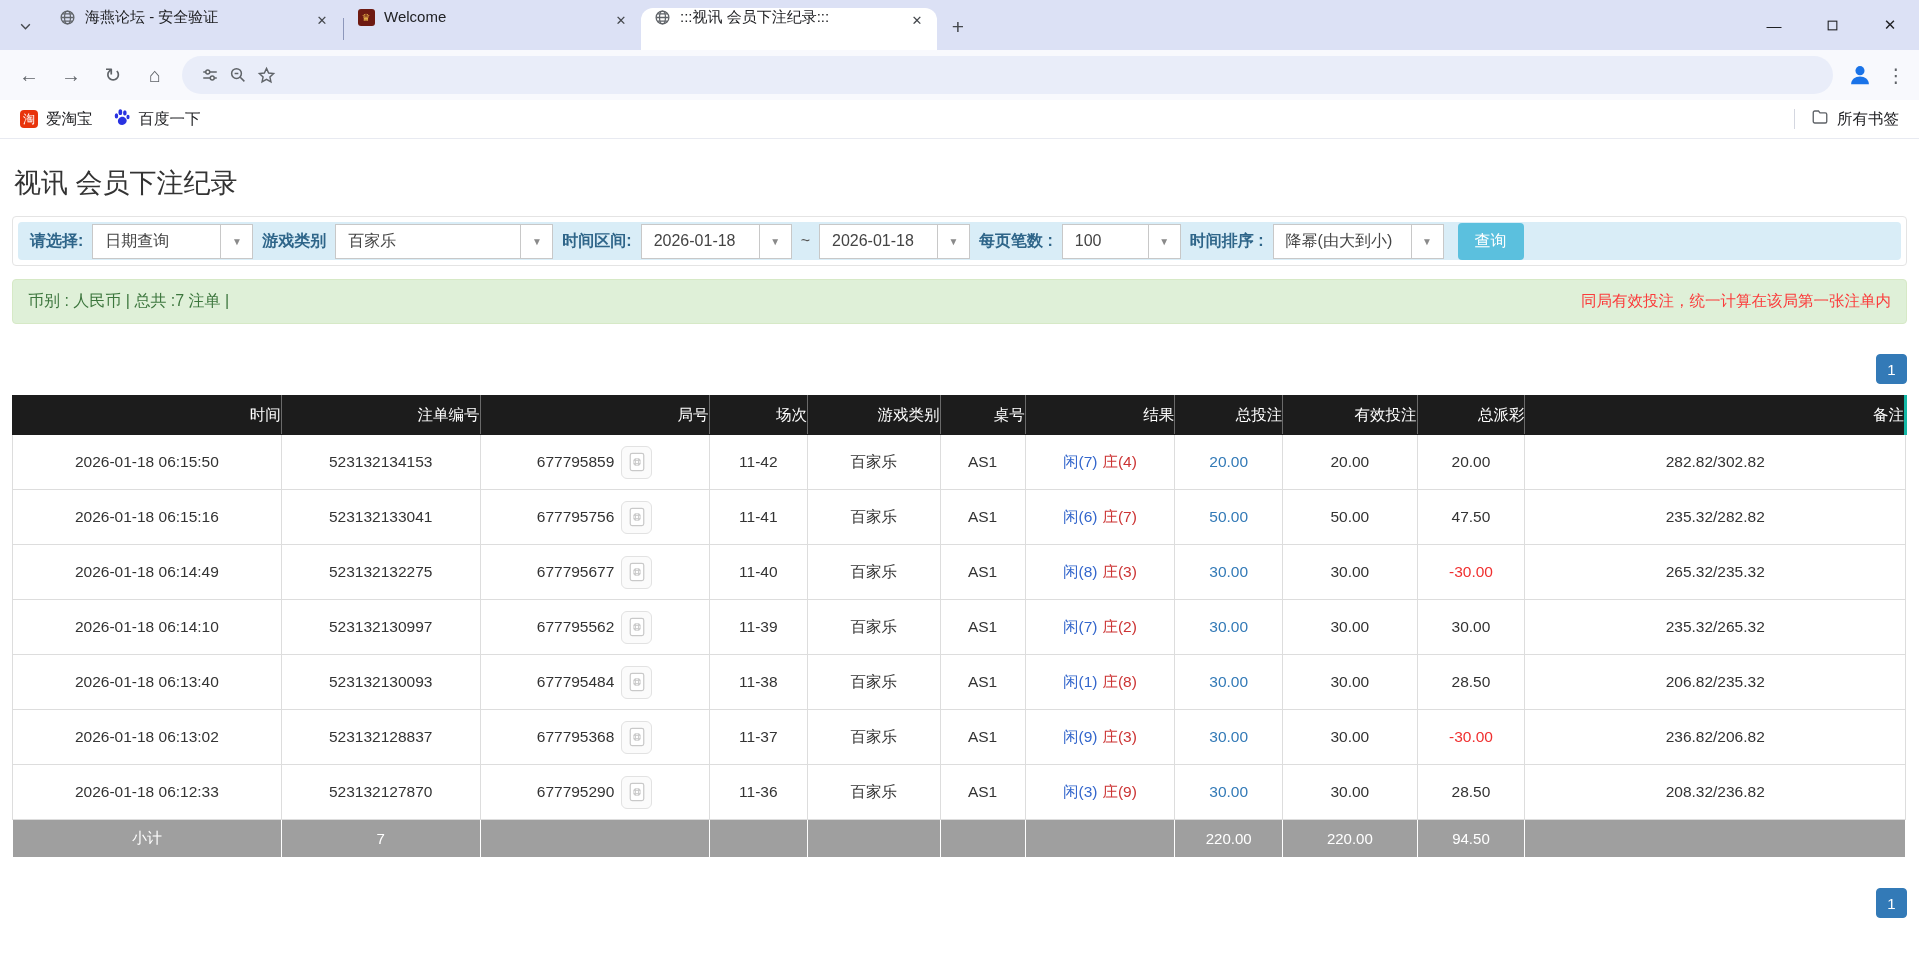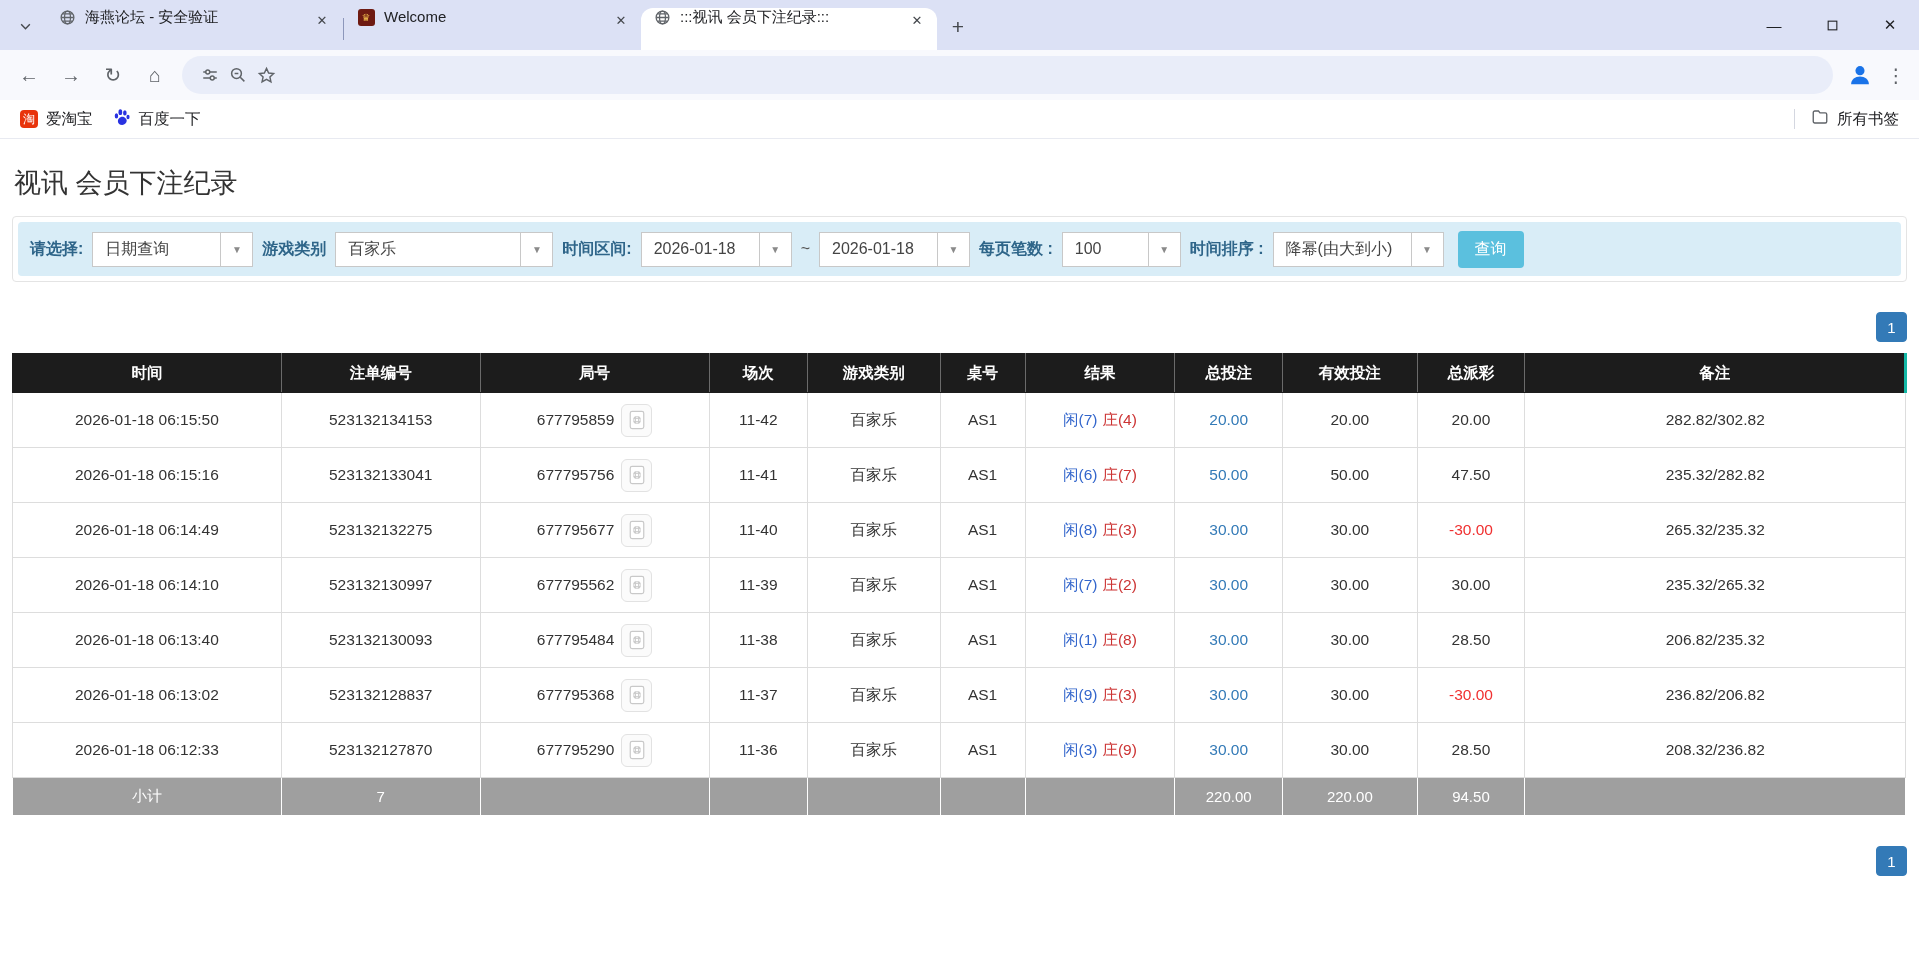--- a/index.html
+++ b/index.html
@@ -31,40 +31,40 @@
   .bm { display:flex; align-items:center; gap:8px; padding:4px 10px; border-radius:6px; }
   .bm-tao { width:18px; height:18px; border-radius:4px; background:#e8340c; color:#fff; font-size:12px; display:flex; align-items:center; justify-content:center; }
   .bm-right { margin-left:auto; display:flex; align-items:center; gap:6px; }
   .bm-vsep { width:1px; height:20px; background:#d4d7e0; }
 
   
   .content { padding:0 12px; }
   .page-title { font-size:27px; font-weight:500; color:#333; margin:26px 0 15px 2px; }
 
   .filter-panel { border:1px solid #e4e4e4; border-radius:4px; padding:5px; }
-  .filter-bar { background:#d9edf7; border-radius:4px; height:54px; display:flex; align-items:center; padding:0 12px; gap:9px; }
+  .filter-bar { background:#d9edf7; border-radius:4px; height:38px; display:flex; align-items:center; padding:0 12px; gap:9px; }
   .flabel { color:#2e6589; font-weight:bold; font-size:16px; white-space:nowrap; }
   .combo { display:flex; height:35px; }
   .combo .val { background:#fff; border:1px solid #c8c8c8; border-right:none; padding:0 12px; display:flex; align-items:center; font-size:16px; color:#444; white-space:nowrap; }
   .combo .arrow { width:33px; background:#fff; border:1px solid #c8c8c8; display:flex; align-items:center; justify-content:center; color:#8a8a8a; font-size:10px; }
   .w-select { width:128px; } .w-game { width:185px; } .w-date { width:118px; } .w-per { width:86px; } .w-sort { width:138px; }
   .tilde { color:#555; font-size:16px; }
   .btn-query { background:#5bc0de; color:#fff; border:none; border-radius:4px; height:37px; padding:0 17px; font-size:16px; margin-left:5px; cursor:pointer; }
 
   .alert-green { margin-top:13px; background:#dff0d8; border:1px solid #d6e9c6; border-radius:4px; height:45px; display:flex; align-items:center; justify-content:space-between; padding:0 15px; }
   .alert-left { color:#3c763d; font-size:16px; }
   .alert-right { color:#fb3b3b; font-size:15.5px; }
 
   .pag-row { display:flex; justify-content:flex-end; }
   .pag-top { margin:30px 0 11px; }
   .pag-bottom { margin:30px 0 0; }
   .page-btn { min-width:31px; height:30px; background:#337ab7; border:1px solid #337ab7; border-radius:4px; color:#fff; font-size:15px; display:flex; align-items:center; justify-content:center; padding:0 6px; cursor:pointer; }
 
   table.records { width:100%; border-collapse:collapse; font-size:15.5px; color:#333; table-layout:fixed; }
-  table.records thead th { background:#1c1c1c; color:#fff; font-weight:bold; height:39px; border:1px solid #1c1c1c; border-right:1px solid #6a6a6a; }
+  table.records thead th { background:#1c1c1c; color:#fff; font-weight:normal; height:39px; border:1px solid #1c1c1c; border-right:1px solid #6a6a6a;text-align:right; }
   table.records thead th:last-child { border-right:3px solid #14b8a6; }
   table.records tbody td { height:55px; border:1px solid #ddd; text-align:center; background:#fff; }
   table.records tr.gray td { background:#9f9f9f; color:#fff; height:38px; border-color:#fff; font-size:15px; }
   .round-wrap { display:flex; align-items:center; justify-content:center; gap:7px; }
   .video-btn { width:31px; height:33px; border:1px solid #e2e2e2; background:#fbfbfb; border-radius:6px; display:flex; align-items:center; justify-content:center; cursor:pointer; }
   .player { color:#3366cc; margin-right:5px; }
   .banker { color:#cc3333; }
   .bet-link { color:#337ab7; cursor:pointer; }
   .neg { color:#f03030; }
 </style>
@@ -226,20 +226,24 @@
       <span class="flabel">时间排序 :</span>
       <div class="combo">
         <span class="val w-sort">降幂(由大到小)</span>
         <span class="arrow">▼</span>
       </div>
 
       <button class="btn-query">查询</button>
     </div>
   </div>
 
+  <div class="alert-green">
+    <span class="alert-left">币别 : 人民币 | 总共 :7 注单 |</span>
+    <span class="alert-right">同局有效投注，统一计算在该局第一张注单内</span>
+  </div>
 
   <div class="pag-row pag-top">
     <div class="page-btn">1</div>
   </div>
 
   <table class="records">
     <colgroup>
       <col style="width:14.2%">
         <col style="width:10.5%">
         <col style="width:12.1%">

